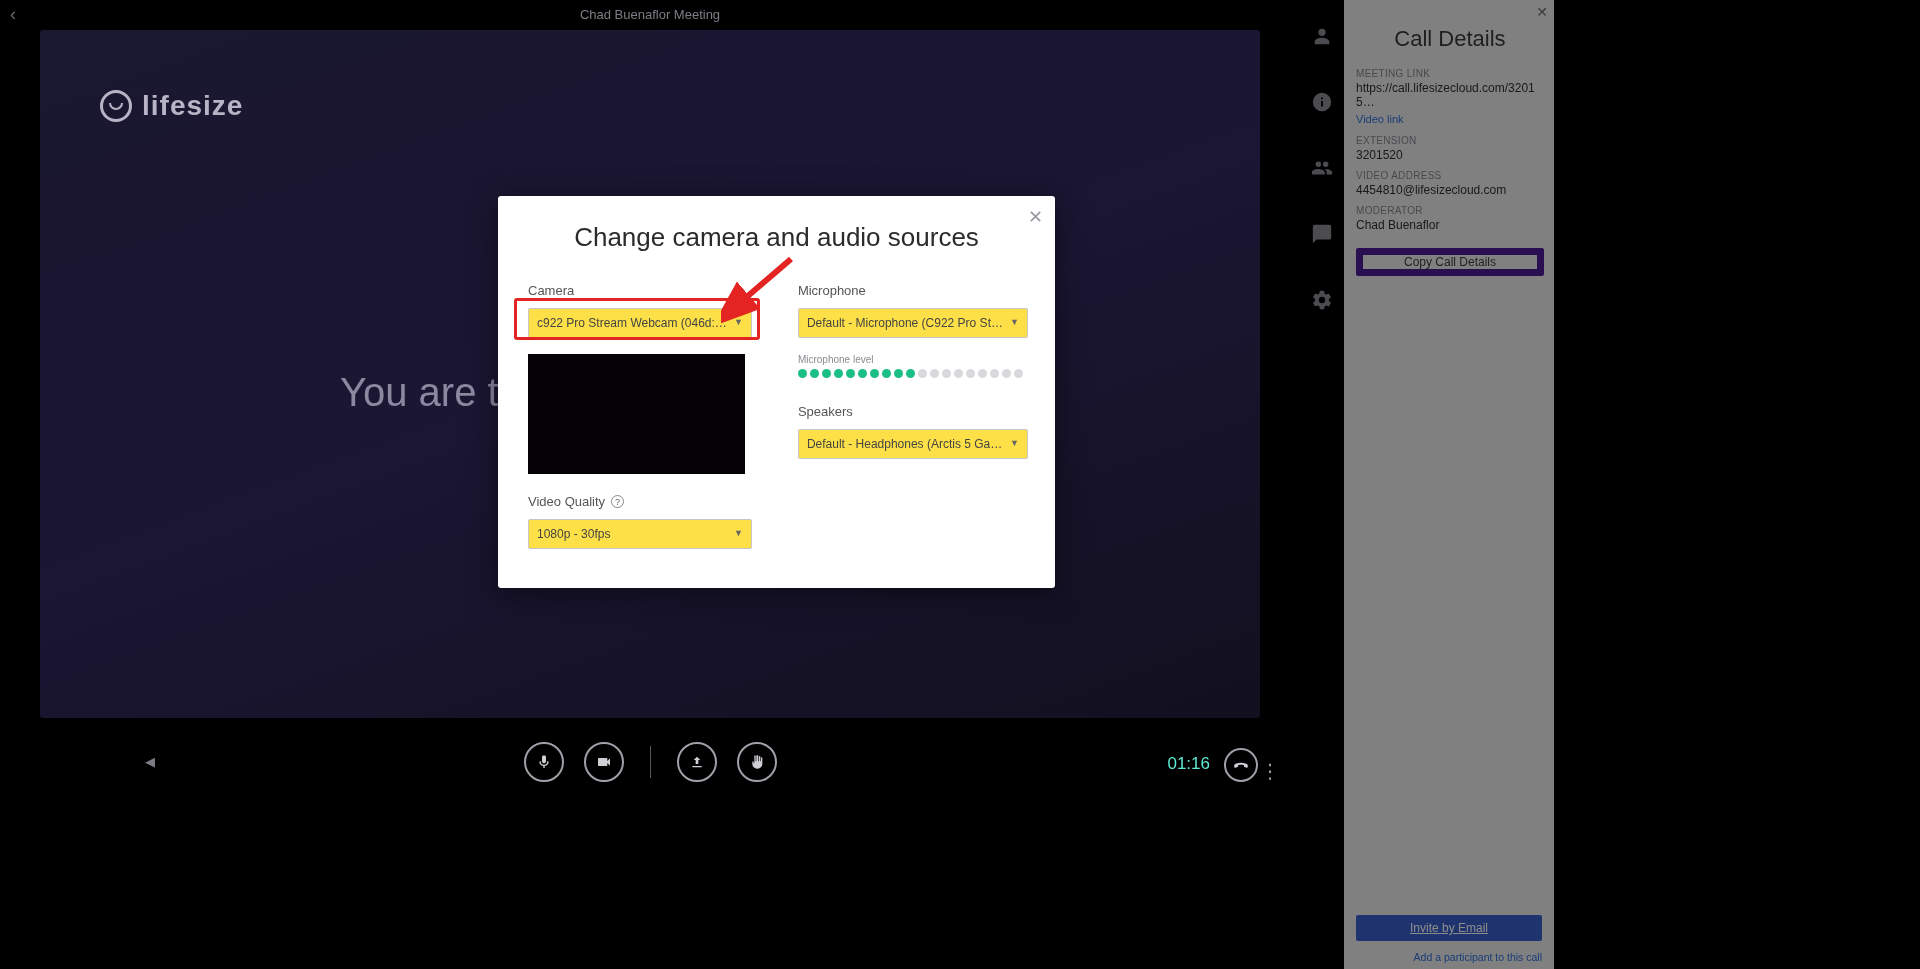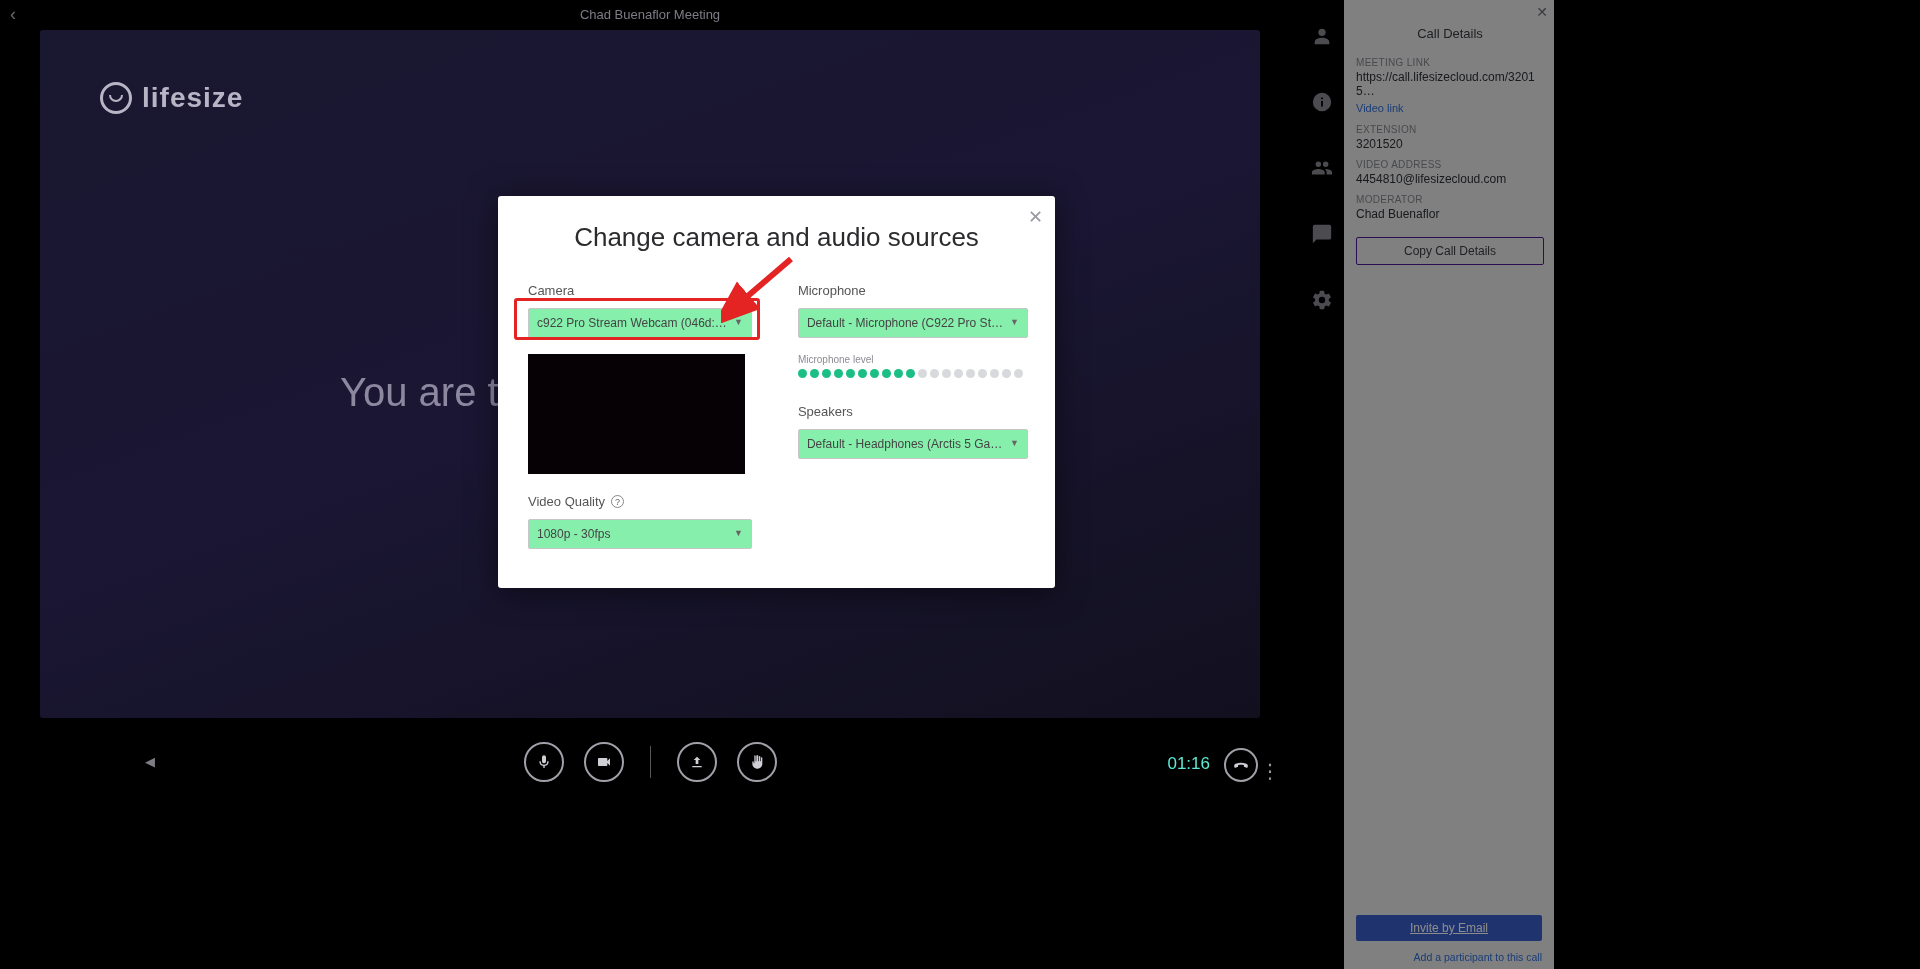--- a/index.html
+++ b/index.html
@@ -3,21 +3,21 @@
 <meta charset="utf-8">
 <style>
   * { box-sizing:border-box; margin:0; padding:0; font-family:Arial,Helvetica,sans-serif; }
   html,body { width:1920px; height:969px; overflow:hidden; background:#000; }
 
   
   .stage-wrap { position:absolute; left:0; top:0; width:1300px; height:969px; background:#000; }
   .top-bar { position:absolute; top:0; left:0; width:100%; height:28px; display:flex; align-items:center; justify-content:center; color:#7d7d86; font-size:13px; }
   .top-back { position:absolute; left:10px; top:4px; color:#6a6a74; font-size:18px; }
   .video-area { position:absolute; left:40px; top:30px; width:1220px; height:688px; background:linear-gradient(160deg,#1a1730 0%,#1a1633 50%,#12101f 100%); border-radius:3px; overflow:hidden; }
-  .logo { position:absolute; left:60px; top:52px; display:flex; align-items:center; color:#b8b4c5; }
+  .logo { position:absolute; left:60px; top:60px; display:flex; align-items:center; color:#b8b4c5; }
   .logo-circ { width:32px; height:32px; border:3px solid #b8b4c5; border-radius:50%; margin-right:10px; display:flex; align-items:center; justify-content:center; }
   .logo-smile { width:14px; height:7px; border:2.5px solid #b8b4c5; border-top:none; border-radius:0 0 14px 14px; }
   .logo-text { font-size:28px; font-weight:600; letter-spacing:1px; }
   .only-text { position:absolute; left:300px; top:340px; color:#8d87a0; font-size:40px; }
 
   
   .controls { position:absolute; left:0; bottom:180px; width:1300px; height:55px; display:flex; align-items:center; justify-content:center; gap:20px; }
   .circ-btn { width:40px; height:40px; border:2px solid #a0a0a8; border-radius:50%; display:flex; align-items:center; justify-content:center; color:#cfcfd6; font-size:16px; background:transparent; }
   .vsep { width:1px; height:32px; background:#555; margin:0 6px; }
   .time { position:absolute; right:90px; bottom:195px; color:#5eead4; font-size:17px; }
@@ -26,40 +26,40 @@
   .left-caret { position:absolute; left:145px; bottom:200px; color:#7d7d86; font-size:13px; }
 
   
   .rail { position:absolute; left:1300px; top:0; width:44px; height:969px; background:#000; }
   .rail-icon { width:44px; height:44px; display:flex; align-items:center; justify-content:center; color:#8a8a92; }
   .rail-icon svg { width:22px; height:22px; fill:#8a8a92; }
 
   
   .details { position:absolute; left:1344px; top:0; width:210px; height:969px; background:#e9eaec; padding:10px 10px 10px 12px; }
   .details-close { position:absolute; right:6px; top:4px; color:#6b6b72; font-size:14px; }
-  .details-title { text-align:center; font-size:13px; color:#393a3d; margin:16px 0 16px; }
+  .details-title { text-align:center; font-size:22px; color:#393a3d; margin:16px 0 16px; }
   .lbl { font-size:10px; color:#85868c; text-transform:uppercase; letter-spacing:.3px; margin-top:8px; }
   .val { font-size:12px; color:#2f3034; margin-top:2px; word-break:break-all; }
   .copylink { color:#2f6fd8; font-size:11px; margin-top:2px; display:inline-block; }
-  .copy-btn { margin-top:16px; width:100%; height:28px; border:1px solid #4c1d95; background:#e9eaec; color:#3a3b3f; font-size:12px; border-radius:2px; }
+  .copy-btn { margin-top:16px; width:100%; height:28px; border:7px solid #4c1d95; background:#e9eaec; color:#3a3b3f; font-size:12px; border-radius:2px; }
   .invite-btn { position:absolute; left:12px; bottom:28px; width:186px; height:26px; background:#3a5fca; color:#fff; border:none; font-size:12px; border-radius:2px;text-decoration:underline; }
   .add-part { position:absolute; left:12px; bottom:6px; width:186px; text-align:right; color:#2f6fd8; font-size:10.5px; }
 
   
   .dimmer { position:absolute; left:1300px; top:0; width:256px; height:969px; background:rgba(0,0,0,0.45); pointer-events:none; }
 
   
   .modal { position:absolute; left:498px; top:196px; width:557px; height:392px; background:#fff; border-radius:3px; box-shadow:0 4px 30px rgba(0,0,0,.5); padding:26px 30px 24px; }
   .modal-close { position:absolute; right:12px; top:10px; color:#9a9aa1; font-size:18px; }
   .modal-title { text-align:center; font-size:26px; color:#2b2b2e; font-weight:400; margin-bottom:30px; }
   .cols { display:flex; gap:46px; }
   .col { flex:1 1 0; }
   .field-lbl { font-size:13px; color:#555; margin-bottom:10px; display:flex; align-items:center; gap:6px; }
   .help { display:inline-flex; width:13px; height:13px; border:1px solid #888; border-radius:50%; align-items:center; justify-content:center; font-size:9px; color:#666; }
-  .select { width:100%; height:30px; border:1px solid #c5c6ca; border-radius:2px; padding:0 24px 0 8px; font-size:12px; color:#444; background:#86efac; position:relative; display:flex; align-items:center; overflow:hidden; white-space:nowrap; text-overflow:ellipsis; }
+  .select { width:100%; height:30px; border:1px solid #c5c6ca; border-radius:2px; padding:0 24px 0 8px; font-size:12px; color:#444; background:#fde047; position:relative; display:flex; align-items:center; overflow:hidden; white-space:nowrap; text-overflow:ellipsis; }
   .select::after { content:"▼"; position:absolute; right:8px; top:8px; font-size:9px; color:#666; }
   .cam-highlight { position:absolute; left:-14px; top:-10px; width:246px; height:42px; border:3px solid #e42323; border-radius:3px; pointer-events:none; }
   .cam-wrap { position:relative; }
   .preview { margin-top:16px; width:217px; height:120px; background:#050105; }
   .mic-level-lbl { font-size:10px; color:#8b8c92; margin-top:16px; margin-bottom:4px; }
   .mic-level { display:flex; gap:3px; }
   .seg { width:9px; height:9px; border-radius:50%; background:#d8d9dc; }
   .seg.on { background:#1bbe84; }
   .spk-block { margin-top:26px; }
   .vq-block { margin-top:20px; }

